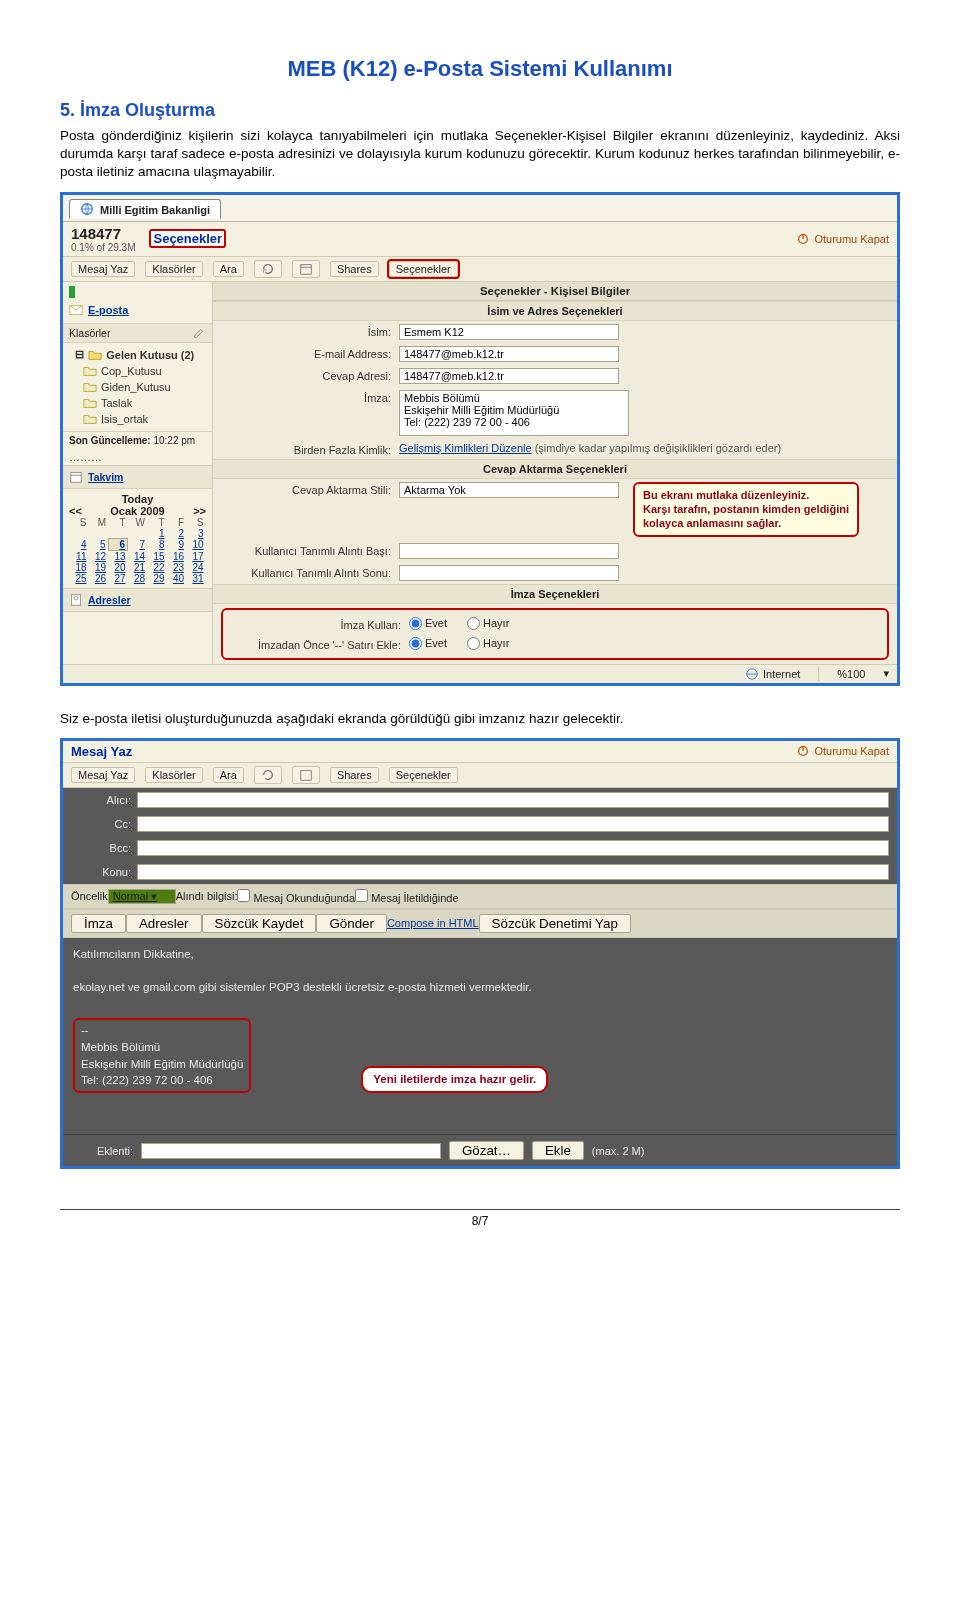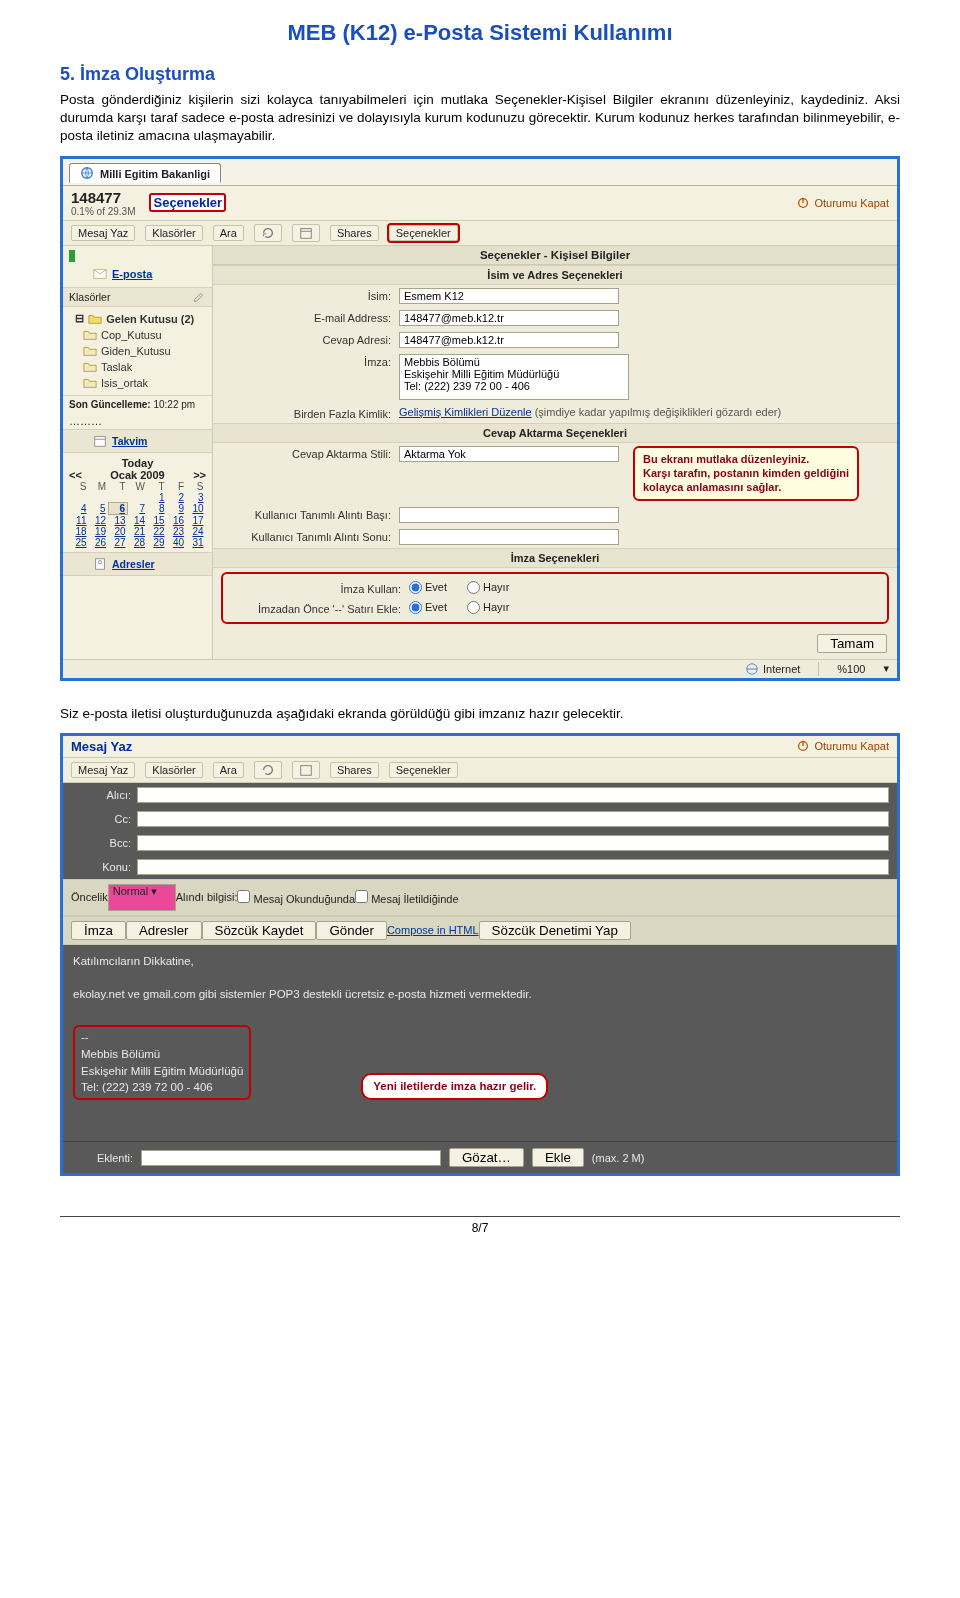--- a/index.html
+++ b/index.html
@@ -1,39 +1,39 @@
 <!DOCTYPE html>
 <html><head>
 <meta charset="utf-8">
 <style>
   * { box-sizing: border-box; margin: 0; padding: 0; }
   body { width: 960px; font-family: Verdana, Arial, sans-serif; background: #fff; color: #000; }
   .page { padding: 20px 60px 30px; }
-  .title { color: #1a4fc0; font-weight: bold; font-size: 22px; text-align: center; margin-bottom: 18px; }
+  .title { color: #1a4fc0; font-weight: bold; font-size: 22px; text-align: center; margin-bottom: 18px; margin-top: 36px; }
   .sec-h { color: #1a4fc0; font-weight: bold; font-size: 18px; margin: 4px 0 6px; }
   .para { font-size: 13.5px; line-height: 1.35; text-align: justify; margin-bottom: 10px; }
   .para2 { font-size: 13.5px; line-height: 1.35; text-align: justify; margin: 24px 0 10px; }
   .shot { border: 3px solid #2a6fd6; background: #ece9d8; font-family: Tahoma, Arial, sans-serif; font-size: 11px; color: #222; margin-bottom: 8px; }
   .tabbar { background: #f5f3e7; border-bottom: 1px solid #b8b4a0; padding: 3px 6px; display: flex; align-items: center; gap: 4px; }
   .tab-active { background: #fff; border: 1px solid #8a8670; border-bottom-color: #fff; border-radius: 3px 3px 0 0; padding: 2px 10px; font-weight: bold; position: relative; top: 1px; }
   .tab-active svg { vertical-align: -2px; margin-right: 3px; }
   .hdr-row { display: flex; align-items: center; justify-content: space-between; background: #f4f1e1; border-bottom: 1px solid #cfcab4; padding: 3px 8px; }
   .hdr-left { display: flex; align-items: center; gap: 14px; }
   .hdr-title { font-weight: bold; font-size: 15px; }
   .hdr-sub { font-size: 10px; color: #555; }
   .hdr-sec { color: #0028a8; font-weight: bold; font-size: 13px; background: #fff; border: 1px solid #8a8670; border-bottom: none; border-radius: 3px 3px 0 0; padding: 2px 12px; }
   .redbox { border: 2px solid #c10000; border-radius: 3px; padding: 0 2px; }
   .logout { color: #a04400; display: flex; align-items: center; gap: 4px; }
   .toolbar { display: flex; gap: 10px; align-items: center; background: #f1eedc; border-bottom: 1px solid #cfcab4; padding: 3px 8px; }
   .tbtn { display: inline-flex; align-items: center; gap: 4px; background: #f5f2e3; border: 1px solid #c7c2aa; border-radius: 2px; padding: 1px 6px; cursor: pointer; }
   .tbtn.redwrap { outline: 2px solid #c10000; outline-offset: 0; }
   .body-area { display: flex; }
   .sidebar { width: 150px; background: #f4f1e1; border-right: 1px solid #cfcab4; }
   .side-sec { padding: 4px 6px; }
-  .side-link { color: #003399; text-decoration: underline; font-weight: bold; display: flex; align-items: center; gap: 5px; padding: 2px 0; margin-left: 24px; }
+  .side-link { color: #003399; text-decoration: underline; font-weight: bold; display: flex; align-items: center; gap: 5px; padding: 2px 0; }
   .side-hdr { display: flex; justify-content: space-between; align-items: center; background: #eae6d1; border-top: 1px solid #d6d1b8; border-bottom: 1px solid #d6d1b8; padding: 2px 6px; font-size: 10.5px; }
   .folder { display: flex; align-items: center; gap: 4px; padding: 1px 0 1px 14px; color: #333; }
   .folder.bold { font-weight: bold; padding-left: 6px; }
   .lastup { font-size: 10px; padding: 3px 6px; border-top: 1px solid #d6d1b8; }
   .cal { padding: 4px 6px; }
   .cal-title { font-weight: bold; text-align: center; }
   .cal-nav { display: flex; justify-content: space-between; font-weight: bold; }
   .cal-grid { width: 100%; border-collapse: collapse; font-size: 10px; table-layout: fixed; }
   .cal-grid th, .cal-grid td { text-align: right; padding: 0 2px; text-decoration: underline; color: #003399; cursor: pointer; }
   .cal-grid th { text-decoration: none; color: #555; font-weight: normal; }
@@ -55,21 +55,21 @@
   .btn-row { display: flex; justify-content: flex-end; padding: 6px 10px; }
   .btn { background: #f5f2e3; border: 1px solid #a8a48c; border-radius: 2px; padding: 1px 12px; cursor: pointer; }
   .status { display: flex; justify-content: flex-end; align-items: center; gap: 18px; padding: 2px 8px; background: #efecdb; border-top: 1px solid #cfcab4; font-size: 11px; }
   .divider-v { width: 1px; height: 14px; background: #c7c2aa; }
   .compose .chead { background: #f4f1e1; border-bottom: 1px solid #cfcab4; padding: 3px 8px; display: flex; align-items: center; justify-content: space-between; }
   .compose .chead .ctitle { color: #0028a8; font-weight: bold; font-size: 13px; }
   .clabel { width: 60px; text-align: right; color: #e9e9e9; }
   .darkrow { display: flex; align-items: center; gap: 6px; padding: 4px 8px; background: #595959; }
   .darkrow .finput { flex: 1; }
   .greyrow { display: flex; align-items: center; gap: 0; padding: 4px 8px; background: #d9d6c2; border-top: 1px solid #cfcab4; border-bottom: 1px solid #cfcab4; }
-  .greyrow .sel { background: #ec4899; border: 1px solid #a8a48c; padding: 0 18px 12px 4px; }
+  .greyrow .sel { background: #4d7c0f; border: 1px solid #a8a48c; padding: 0 18px 0 4px; text-decoration: underline; }
   .compose-body { background: #595959; color: #e9e9e9; padding: 8px 10px; font-size: 11.5px; line-height: 1.45; }
   .sig-area { border: 2px solid #c10000; border-radius: 6px; padding: 2px 6px; margin-top: 6px; display: inline-block; }
   .sig-callout { display: inline-block; border: 2px solid #c10000; border-radius: 10px; background: #fff; color: #8a0017; font-weight: bold; padding: 3px 10px; margin-left: 110px; }
   .attach-row { display: flex; align-items: center; gap: 8px; padding: 6px 10px; background: #595959; color: #e9e9e9; border-top: 1px solid #444; }
   .icon { display: inline-block; width: 14px; height: 14px; vertical-align: middle; }
   .pgnum { text-align: center; font-size: 12px; margin-top: 40px; border-top: 1px solid #444; padding-top: 4px; }
 </style>
 </head>
 <body>
 
@@ -321,23 +321,20 @@
             <label class="radio">
                 <input type="radio" checked="" style="">
                 <span>Evet</span>
               </label>
             <label class="radio">
                 <input type="radio" style="">
                 <span>Hayır</span>
               </label>
           </div>
         </div>
-        <div class="btn-row">
-            <button class="btn">Tamam</button>
-          </div>
       </div>
     </div>
     <div class="status">
       <span style="display:flex;align-items:center;gap:4px">
           <svg class="icon" viewBox="0 0 16 16">
             <circle cx="8" cy="8" r="6" fill="none" stroke="#3a7bd5"></circle>
             <path d="M2 8h12" stroke="#3a7bd5"></path>
           </svg>
           <span>Internet</span>
         </span>

